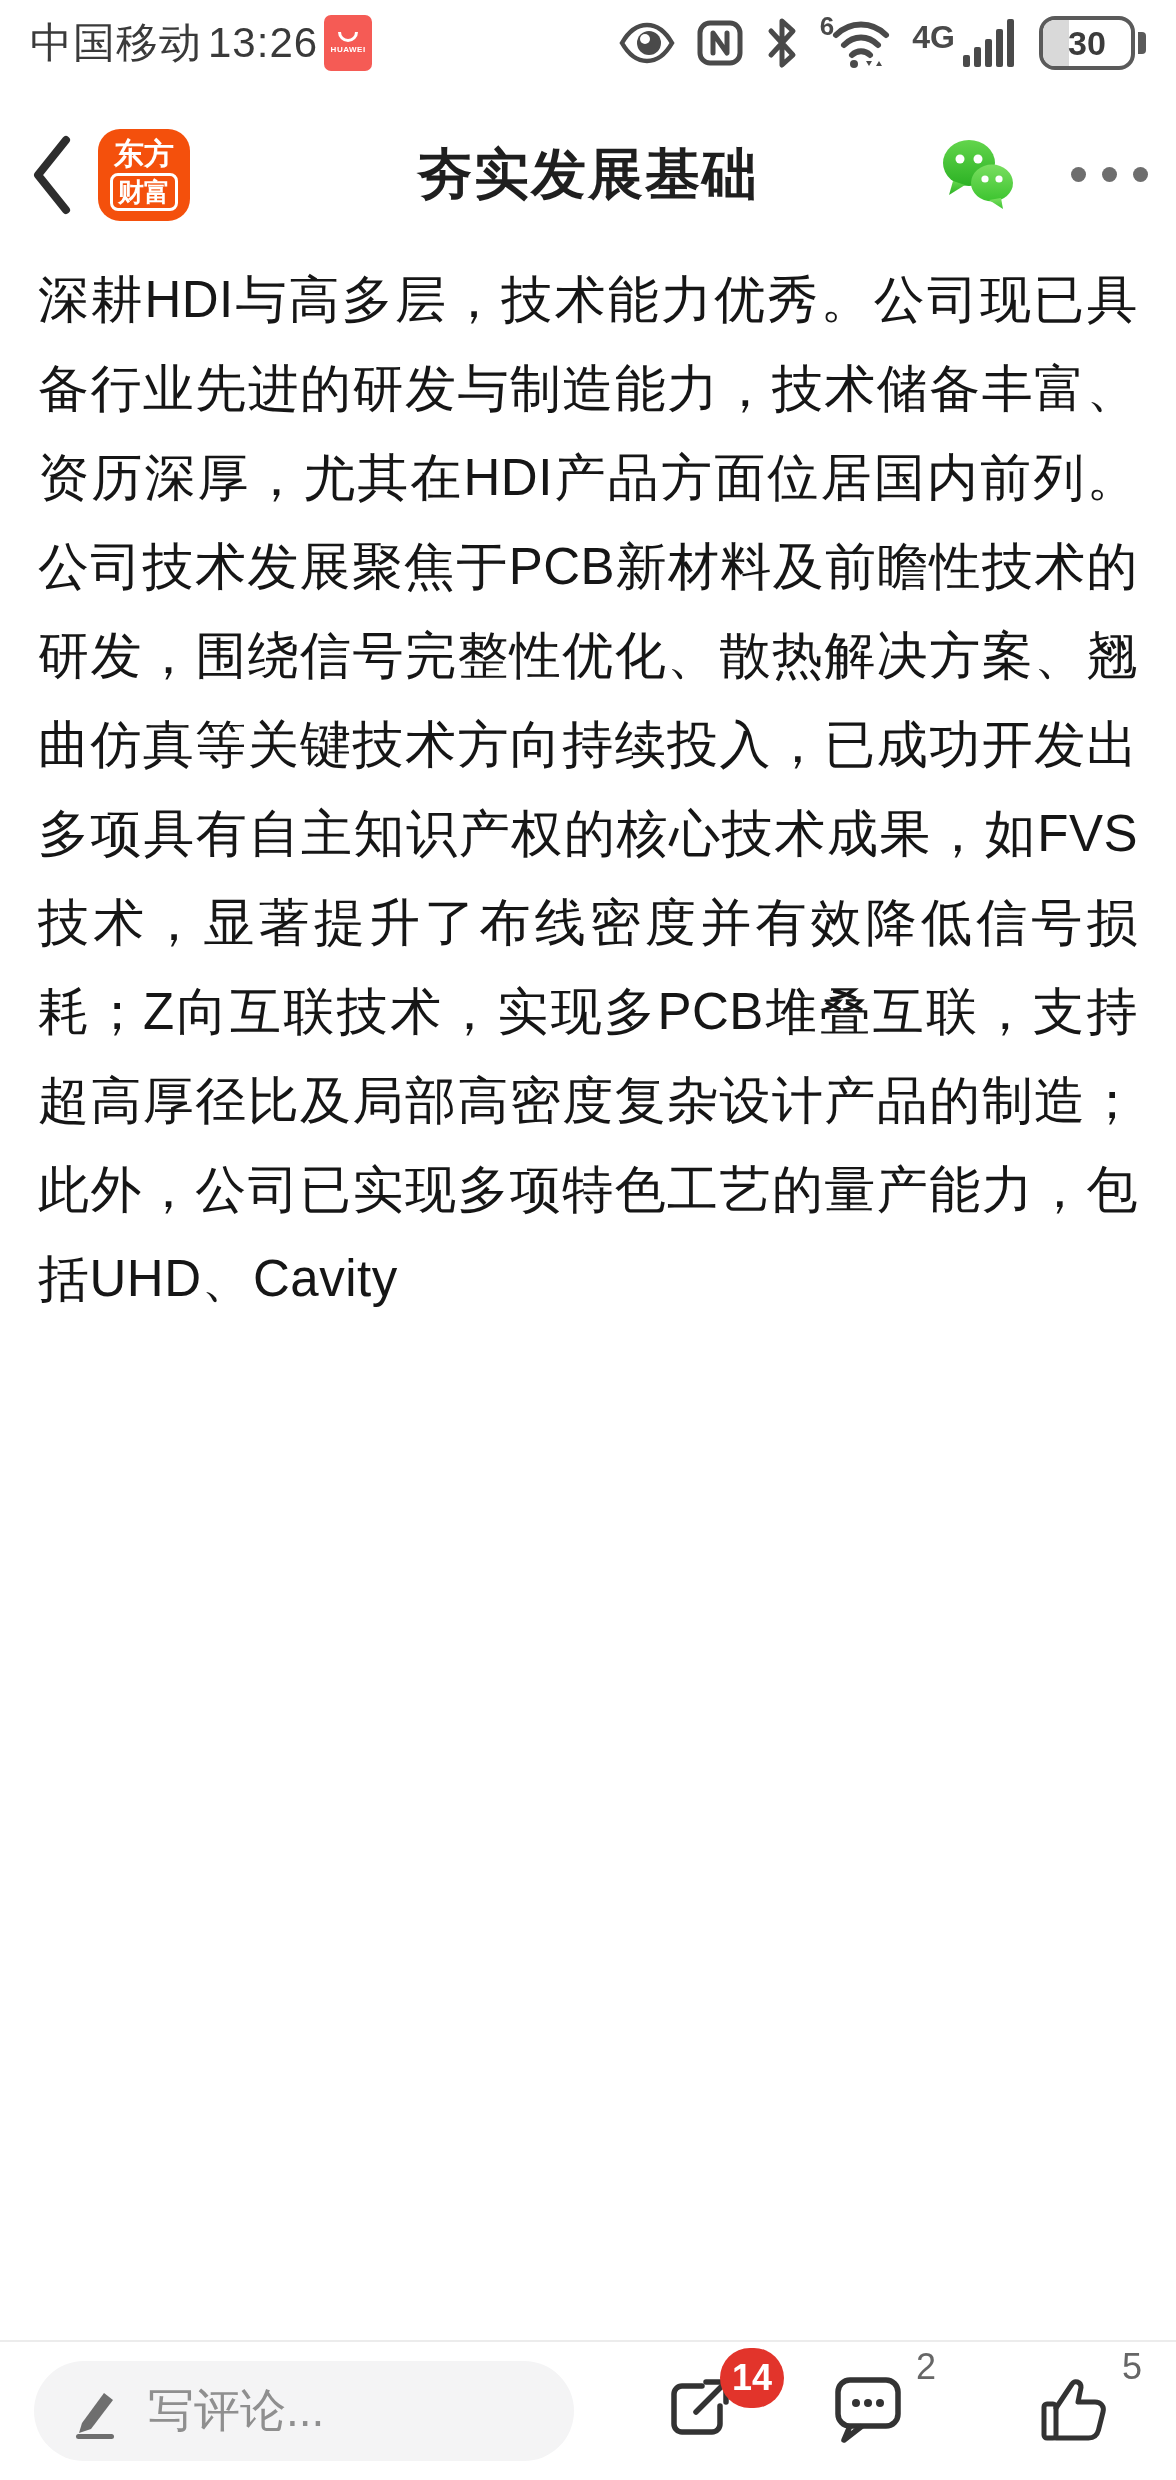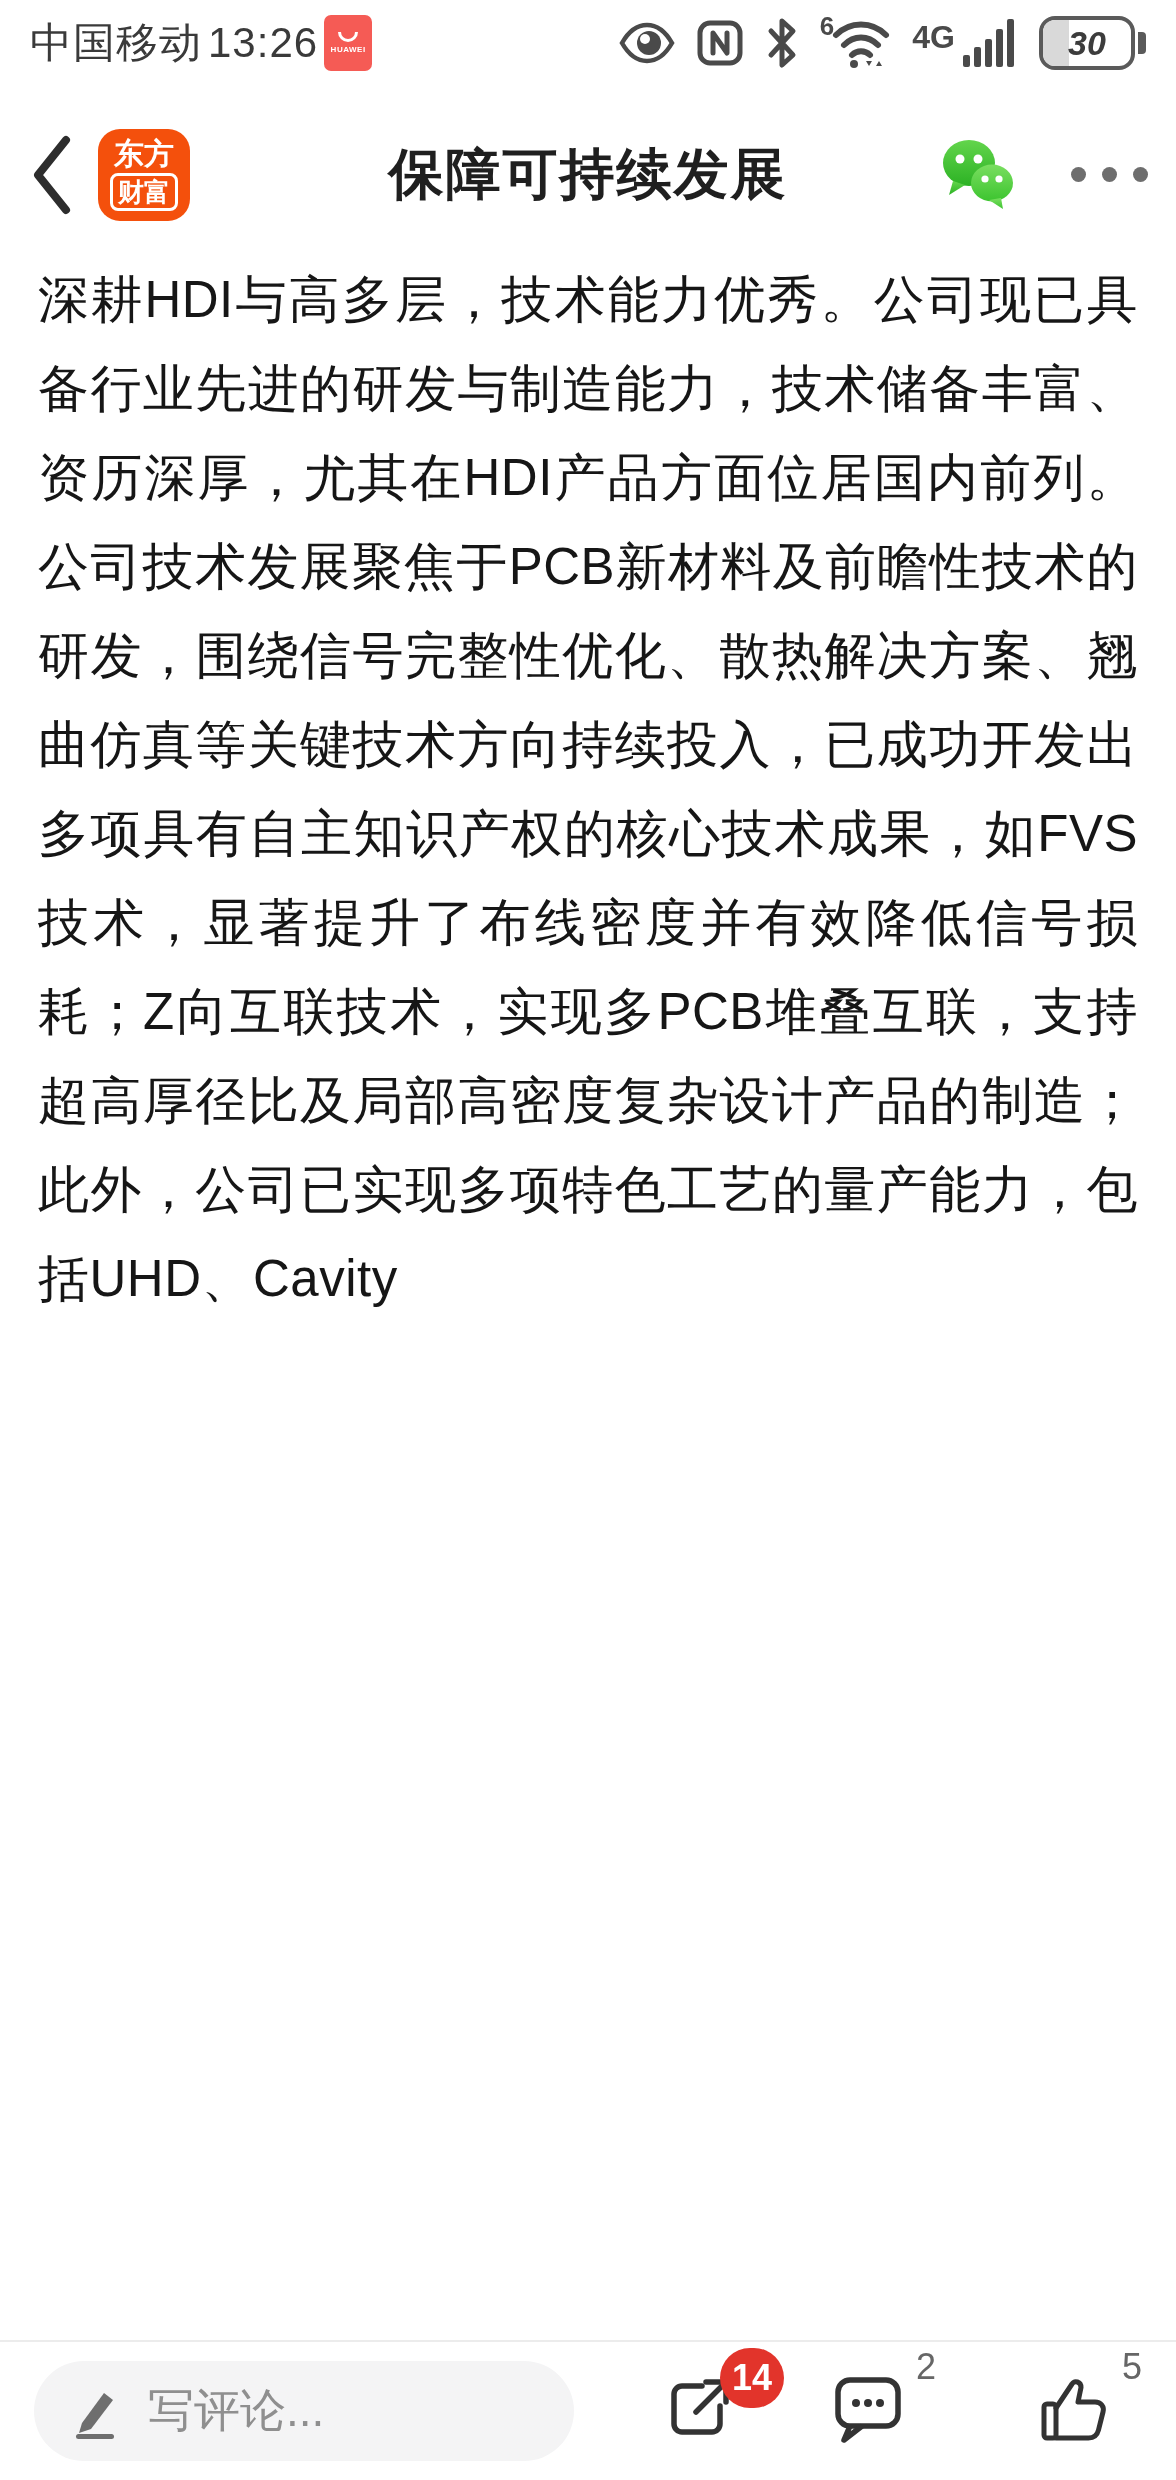--- a/index.html
+++ b/index.html
@@ -28,21 +28,21 @@
   .appgallery .smile { width: 20px; height: 10px; border: 3px solid #fff; border-top: none; border-radius: 0 0 12px 12px; margin-bottom: 3px; }
   .appgallery .hw { font-size: 8px; font-weight: 700; letter-spacing: 0.5px; }
   .sb-right { display: flex; align-items: center; gap: 20px; color: #4a4a4a; }
   .sb-right svg { display: block; }
   .wifi-wrap { position: relative; display: flex; align-items: flex-start; }
   .wifi-gen { font-size: 26px; font-weight: 700; color: #4a4a4a; margin-right: -4px; margin-top: -6px; }
   .cell-wrap { display: flex; align-items: flex-end; gap: 6px; }
   .cell-type { font-size: 32px; font-weight: 700; color: #4a4a4a; line-height: 1; margin-bottom: 16px; }
   .battery {
     position: relative; width: 96px; height: 54px; border: 4px solid #5a5a5a; border-radius: 16px;
-    display: flex; align-items: center; justify-content: center; overflow: hidden; background: #fff; font-style: italic;
+    display: flex; align-items: center; justify-content: center; overflow: hidden; background: #fff;
   }
   .battery-fill { position: absolute; left: 0; top: 0; bottom: 0; width: 30%; background: #d9d9d9; }
   .battery-num { position: relative; font-size: 34px; font-weight: 600; color: #3c3c3c; }
   .battery-nub { width: 8px; height: 22px; background: #5a5a5a; border-radius: 0 4px 4px 0; margin-left: 3px; }
   .bat-group { display: flex; align-items: center; }
 
   
   .nav-bar {
     position: absolute; top: 92px; left: 0; right: 0; height: 167px;
     display: flex; align-items: center; padding: 0 28px; background: #fff;
@@ -175,21 +175,21 @@
   <nav class="nav-bar">
     <div class="back-btn">
       <svg width="46" height="82" viewBox="0 0 46 82">
         <polyline points="38,6 10,41 38,76" fill="none" stroke="#2d2d2d" stroke-width="8" stroke-linecap="round" stroke-linejoin="round"></polyline>
       </svg>
     </div>
     <div class="app-logo">
       <span class="l1">东方</span>
       <span class="l2">财富</span>
     </div>
-    <div class="nav-title">保障可持续发展</div>
+    <div class="nav-title">夯实发展基础</div>
     <div class="nav-right">
       <span>
         <svg width="80" height="76" viewBox="0 0 80 76">
           <defs>
             <linearGradient id="wg1" x1="0" y1="0" x2="0" y2="1">
               <stop offset="0" stop-color="#63d54c"></stop>
                 <stop offset="1" stop-color="#2cb224"></stop>
             </linearGradient>
             <linearGradient id="wg2" x1="0" y1="0" x2="0" y2="1">
               <stop offset="0" stop-color="#7ade60"></stop>

